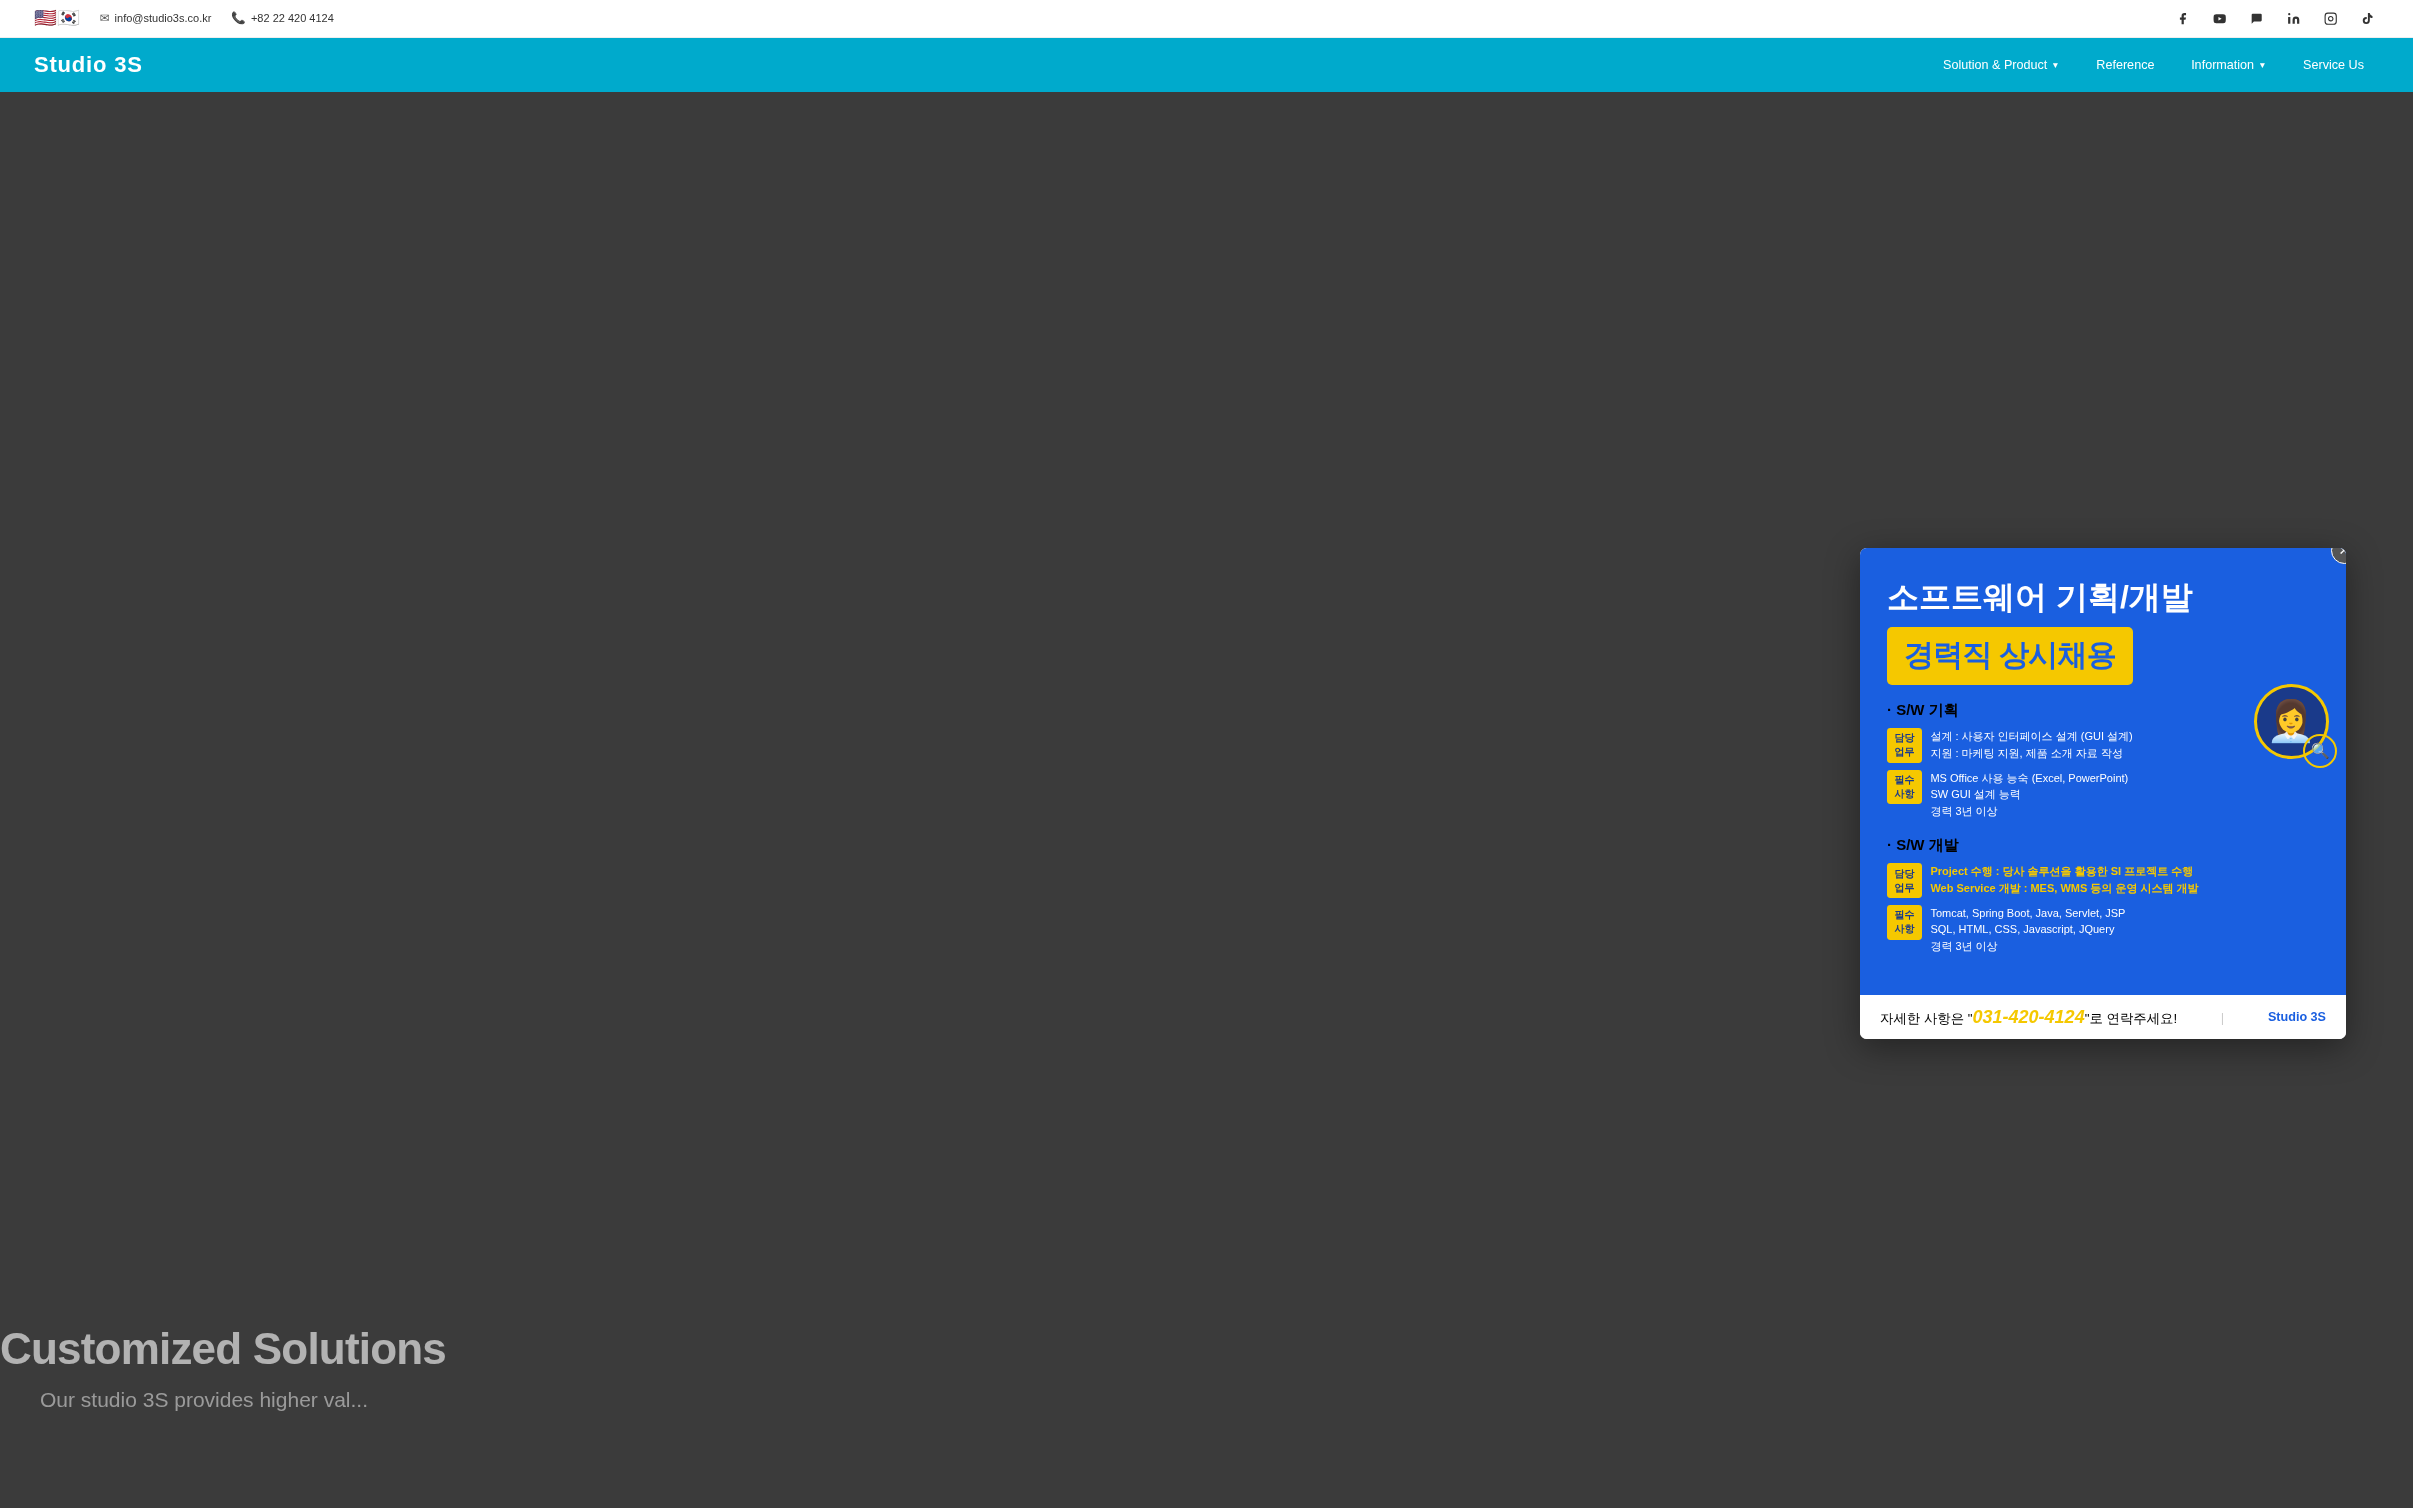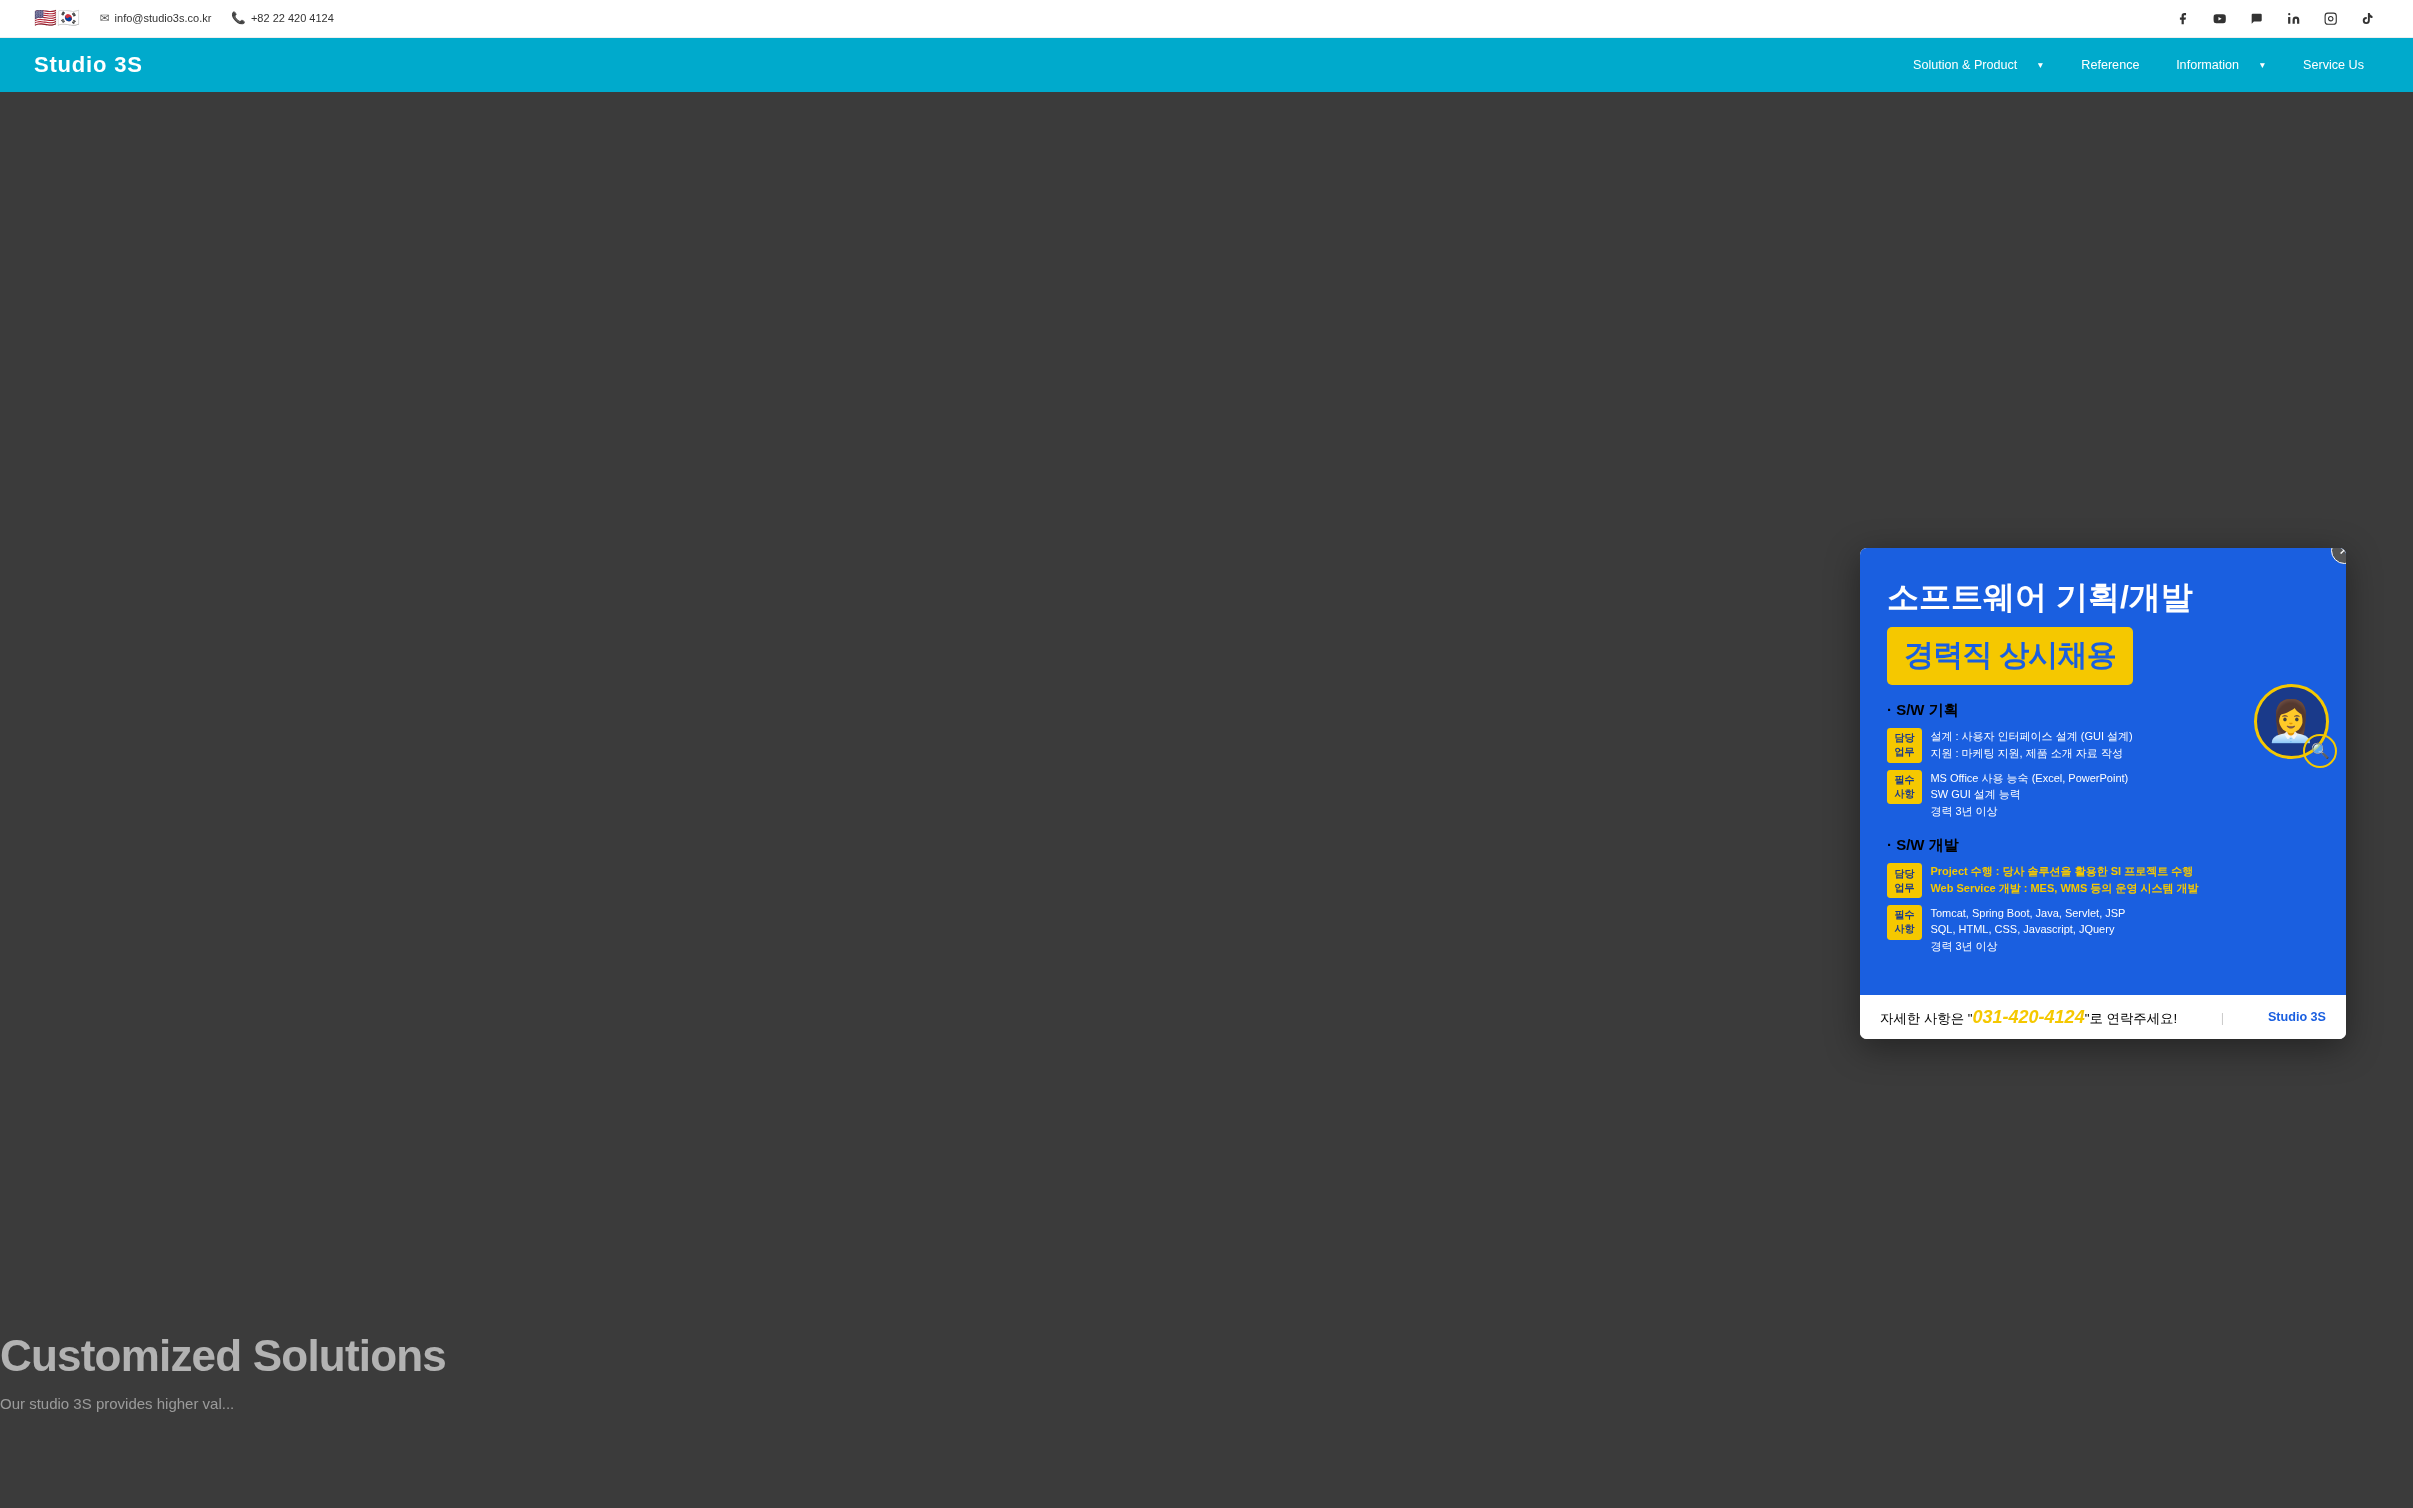--- a/index.html
+++ b/index.html
@@ -46,21 +46,21 @@
       align-items: center;
       gap: 6.7px;
     }
     .nav-item {
       color: #fff;
       font-size: 12.6px;
       padding: 6.7px 15px;
       cursor: pointer;
       display: flex;
       align-items: center;
-      gap: 19px;
+      gap: 4px;
       border-radius: 3.4px;
       white-space: nowrap;
     }
     .nav-item .caret { font-size: 8.4px; }
 
     
     .main-content {
       background: #555;
       min-height: calc(100vh - 87px);
       display: flex;
@@ -75,22 +75,23 @@
       bottom: 101px;
       color: #fff;
     }
     .hero-title {
       font-size: 44px;
       font-weight: bold;
       margin-bottom: 13.4px;
       letter-spacing: -0.8px;
     }
     .hero-subtitle {
-      font-size: 15px;
+      font-size: 21px;
       color: #ddd;
+      padding-left: 40px;
     }
 
     
     .modal-overlay {
       position: absolute;
       top: 0; left: 0; right: 0; bottom: 0;
       background: rgba(0,0,0,0.3);
       display: flex;
       align-items: center;
       justify-content: flex-end;

